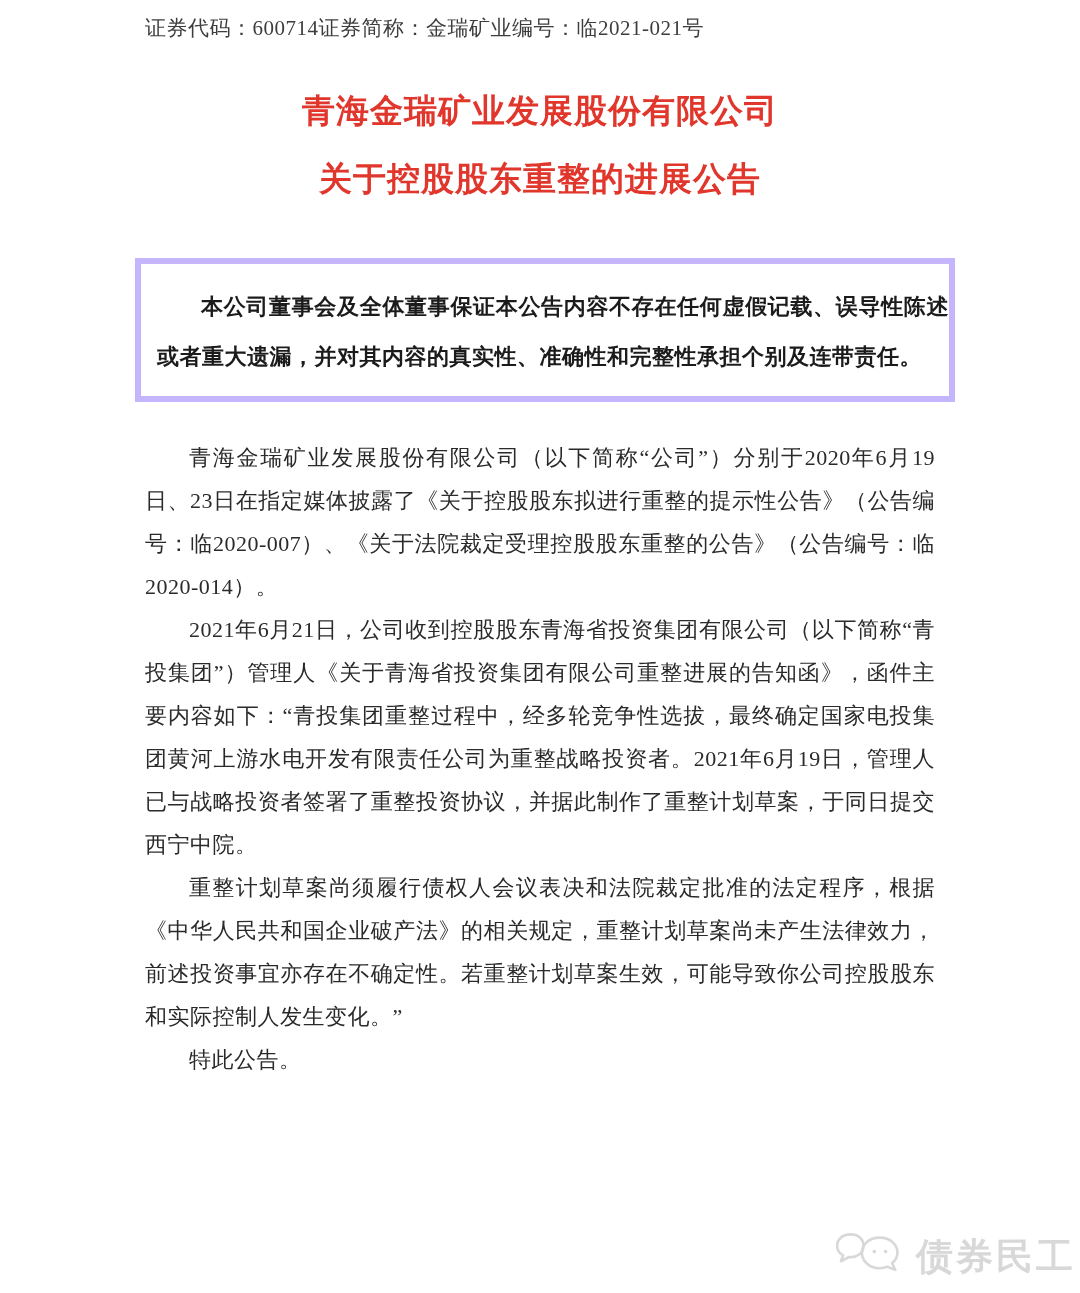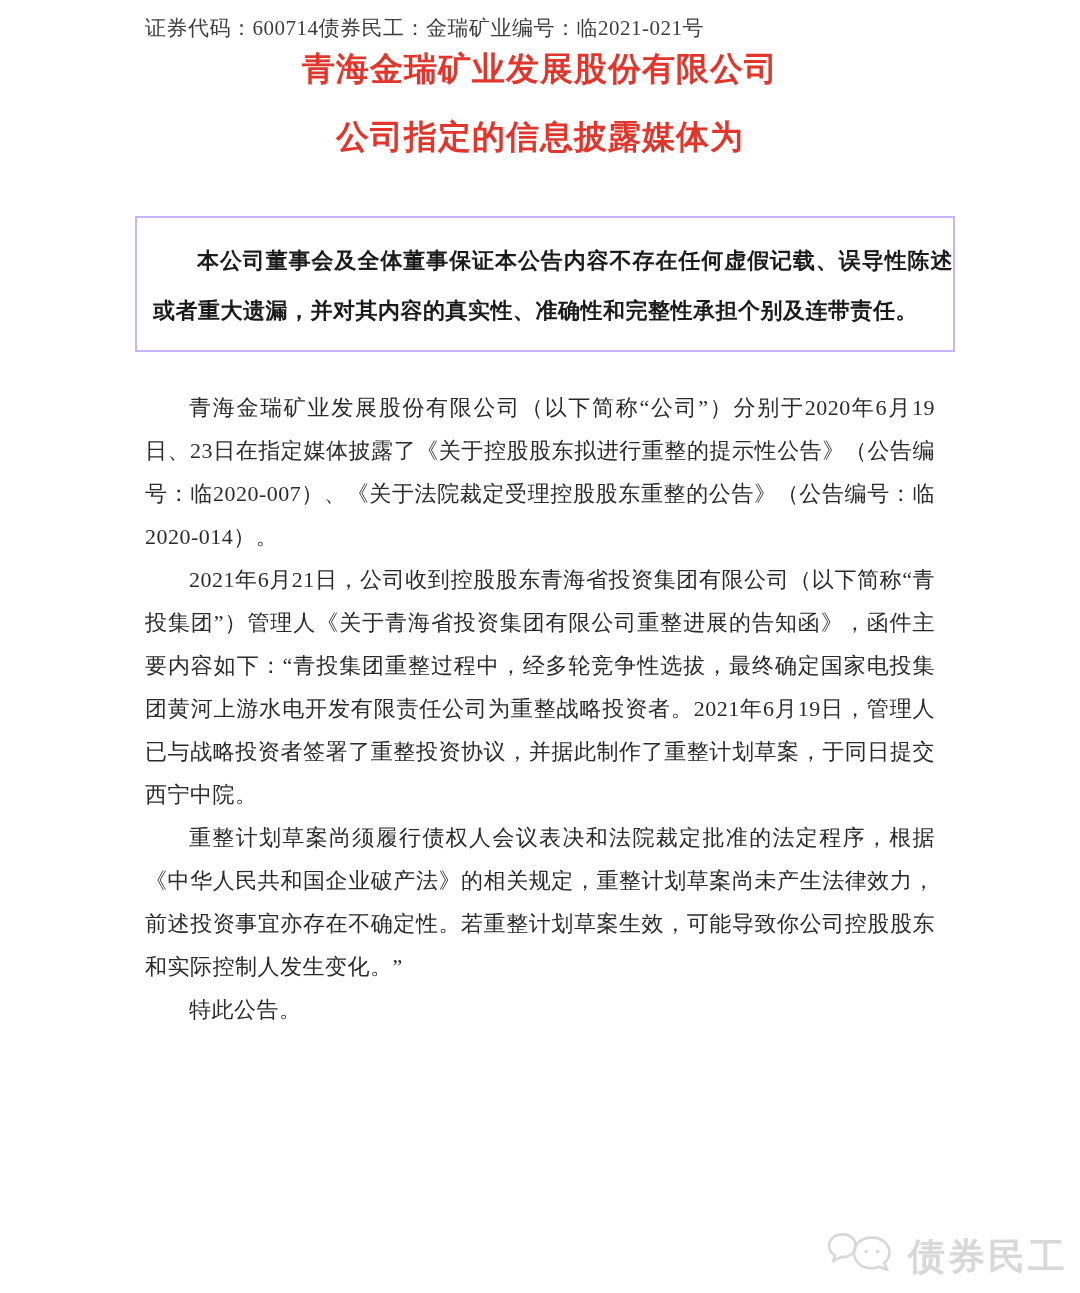--- a/index.html
+++ b/index.html
@@ -34,26 +34,26 @@
   
   .title{
     text-align:center;
     color:var(--title-red);
     font-family:"Liberation Sans","DejaVu Sans",sans-serif;
     font-weight:700;
     font-size:33px;
     letter-spacing:1px;
     line-height:46px;
   }
-  .title.line1{}
+  .title.line1{margin-top:42px;}
   .title.line2{margin-top:22px;}
   
   .disclaimer-box{
     margin:56px -20px 0 -10px;
-    border:2px solid #c4b5fd;
+    border:6px solid #c4b5fd;
     padding:18px 0 14px 16px;
   }
   .disclaimer-box p{
     margin:0;
     text-indent:2em;
     font-size:22px;
     font-weight:700;
     color:#1b1b1b;
     line-height:50px;
     text-align:justify;
@@ -66,47 +66,47 @@
     text-indent:2em;
     font-size:22px;
     line-height:43px;
     text-align:justify;
     letter-spacing:0.5px;
     color:var(--body-ink);
   }
   
   .watermark{
     position:absolute;
-    right:12px;
+    right:4px;
     bottom:8px;
     display:flex;
     align-items:center;
     gap:10px;
     color:var(--watermark-gray);
     font-family:"Liberation Sans","DejaVu Sans",sans-serif;
     font-weight:700;
     font-size:37px;
     letter-spacing:3px;
     user-select:none;
   }
   .watermark svg{display:block;}
 </style>
 </head>
 <body>
 
 <div class="page">
 
   <div class="doc-header">
     <span>证券代码：600714</span>
-    <span>债券民工：金瑞矿业</span>
+    <span>证券简称：金瑞矿业</span>
     <span>编号：临2021-021号</span>
   </div>
 
   <div class="title line1">青海金瑞矿业发展股份有限公司</div>
-  <div class="title line2">公司指定的信息披露媒体为</div>
+  <div class="title line2">关于控股股东重整的进展公告</div>
 
   <div class="disclaimer-box">
     <p>本公司董事会及全体董事保证本公告内容不存在任何虚假记载、误导性陈述或者重大遗漏，并对其内容的真实性、准确性和完整性承担个别及连带责任。</p>
   </div>
 
   <div class="body-text">
     <p>青海金瑞矿业发展股份有限公司（以下简称“公司”）分别于2020年6月19日、23日在指定媒体披露了《关于控股股东拟进行重整的提示性公告》（公告编号：临2020-007）、《关于法院裁定受理控股股东重整的公告》（公告编号：临2020-014）。</p>
     <p>2021年6月21日，公司收到控股股东青海省投资集团有限公司（以下简称“青投集团”）管理人《关于青海省投资集团有限公司重整进展的告知函》，函件主要内容如下：“青投集团重整过程中，经多轮竞争性选拔，最终确定国家电投集团黄河上游水电开发有限责任公司为重整战略投资者。2021年6月19日，管理人已与战略投资者签署了重整投资协议，并据此制作了重整计划草案，于同日提交西宁中院。</p>
     <p>重整计划草案尚须履行债权人会议表决和法院裁定批准的法定程序，根据《中华人民共和国企业破产法》的相关规定，重整计划草案尚未产生法律效力，前述投资事宜亦存在不确定性。若重整计划草案生效，可能导致你公司控股股东和实际控制人发生变化。”</p>
     <p>特此公告。</p>

